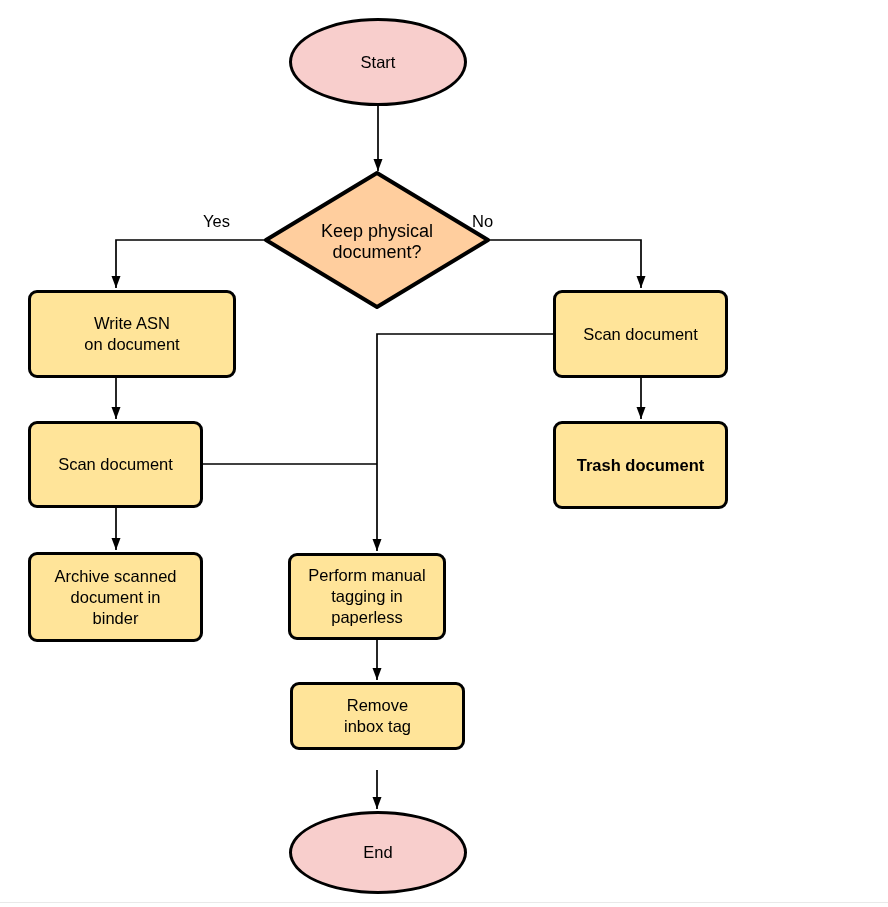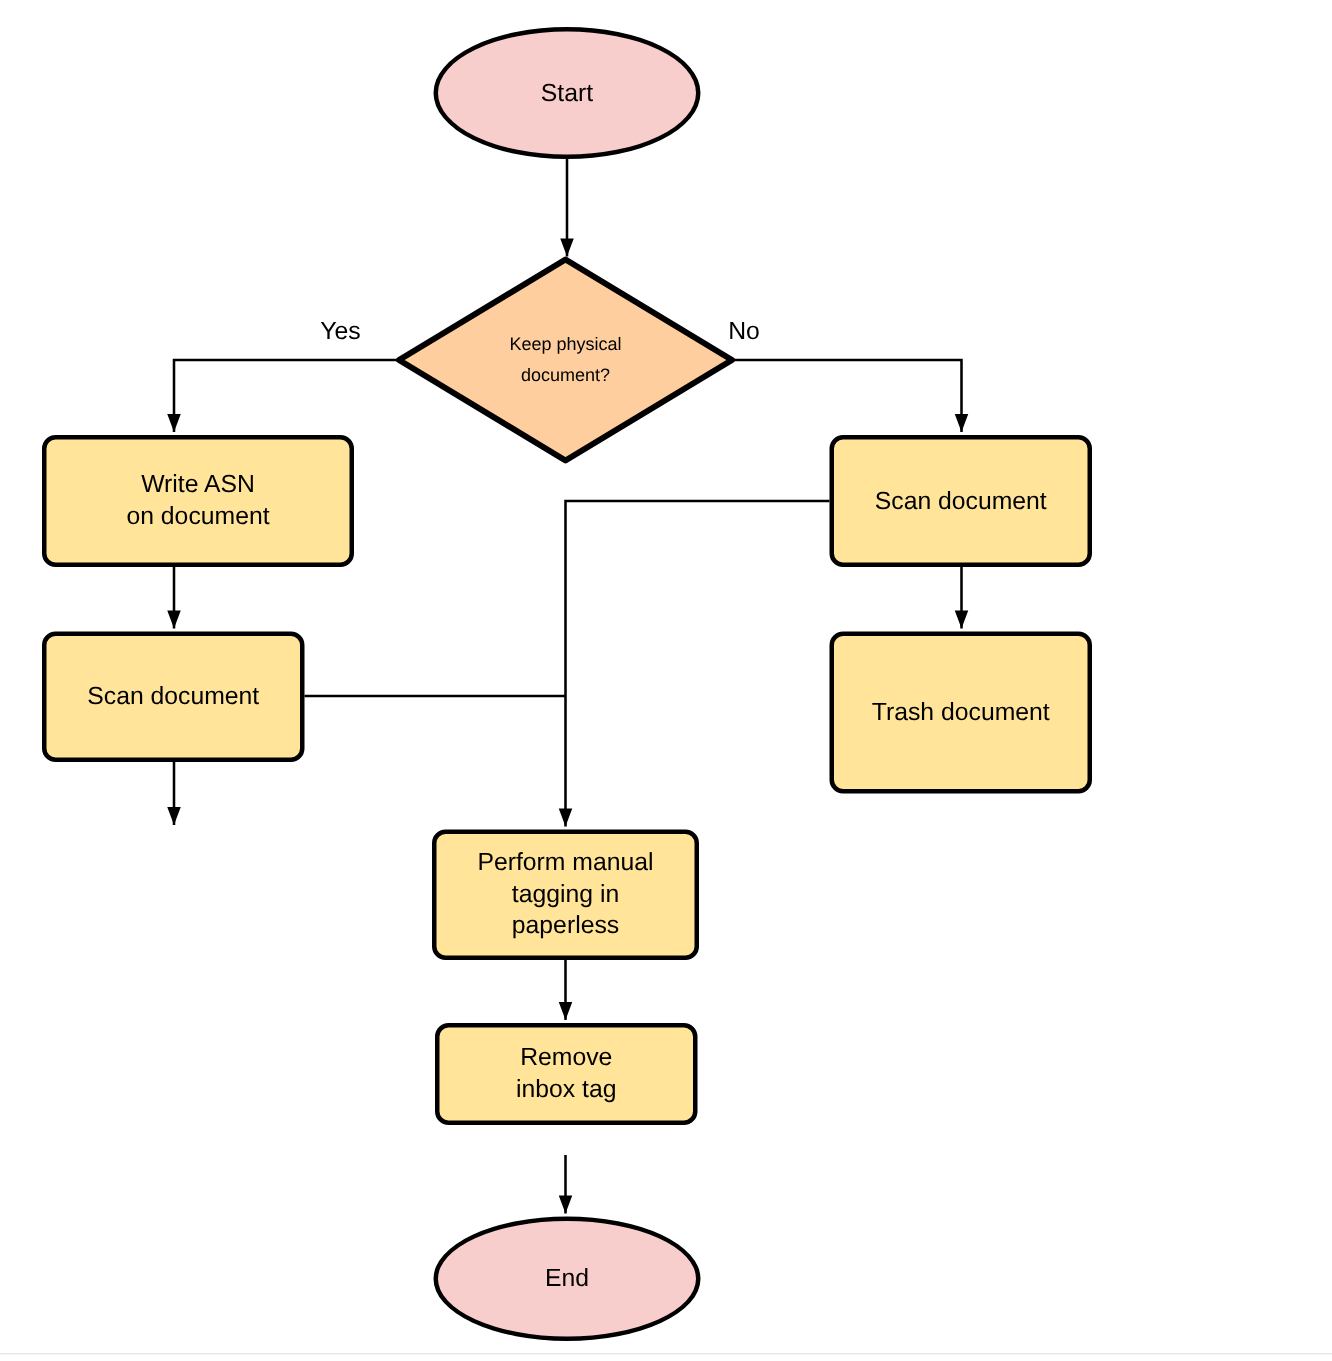--- a/index.html
+++ b/index.html
@@ -30,45 +30,45 @@
     border:3px solid var(--stroke);
     border-radius:9px;
   }
   .terminal{
     background:var(--terminal-fill);
     border:3.5px solid var(--stroke);
     border-radius:50%;
   }
   .decision-label{
     position:absolute;z-index:2;
-    display:flex;align-items:center;justify-content:center;
-    text-align:center;font-size:12px;line-height:21px;
+    display:flex;align-items:flex-end;justify-content:center;
+    text-align:center;font-size:18px;line-height:21px;
     white-space:pre-line;
   }
   .edge-label{
     position:absolute;z-index:2;
-    font-size:16.5px;line-height:20px;text-align:center;
+    font-size:16.5px;line-height:20px;
   }
   .annotation{
     position:absolute;z-index:2;
     font-size:17px;line-height:23px;font-style:italic;
     white-space:pre-line;
   }
   .bottom-hairline{
     position:absolute;left:0;top:902px;width:888px;height:1px;
     background:var(--hairline);z-index:0;
   }
   
   .n-start        {left:289px;top:18px; width:178px;height:88px;}
   .n-write-asn    {left:28px; top:290px;width:208px;height:88px;}
   .n-scan-left    {left:28px; top:421px;width:175px;height:87px;}
   .n-archive      {left:28px; top:552px;width:175px;height:90px;}
   .n-scan-right   {left:553px;top:290px;width:175px;height:88px;}
-  .n-trash        {left:553px;top:421px;width:175px;height:108px;}
-  .n-tagging      {left:288px;top:553px;width:178px;height:87px;}
+  .n-trash        {left:553px;top:421px;width:175px;height:88px;font-weight:bold;}
+  .n-tagging      {left:288px;top:553px;width:158px;height:87px;}
   .n-remove-inbox {left:290px;top:682px;width:175px;height:68px;}
   .n-end          {left:289px;top:811px;width:178px;height:83px;}
   .decision-label {left:287px;top:217px;width:180px;height:46px;}
   .label-yes      {left:203px;top:211px;width:48px;}
   .label-no       {left:472px;top:211px;width:48px;}
   .annotation     {left:481px;top:591px;width:404px;}
 </style>
 </head>
 <body>
 
@@ -111,20 +111,25 @@
 
   <div class="node process n-write-asn">
     <span>Write ASN
 on document</span>
   </div>
 
   <div class="node process n-scan-left">
     <span>Scan document</span>
   </div>
 
+  <div class="node process n-archive">
+    <span>Archive scanned
+document in
+binder</span>
+  </div>
 
   <div class="node process n-scan-right">
     <span>Scan document</span>
   </div>
 
   <div class="node process n-trash">
     <span>Trash document</span>
   </div>
 
   <div class="node process n-tagging">

